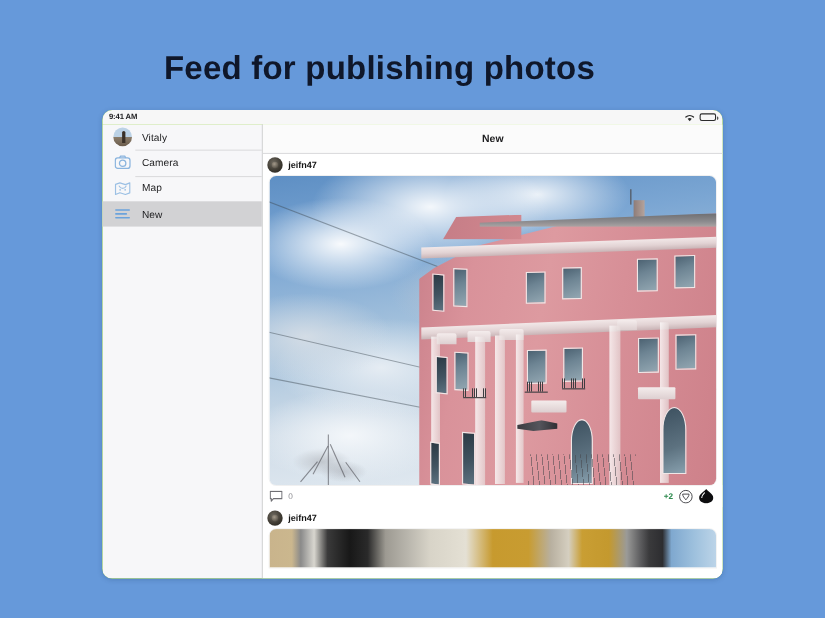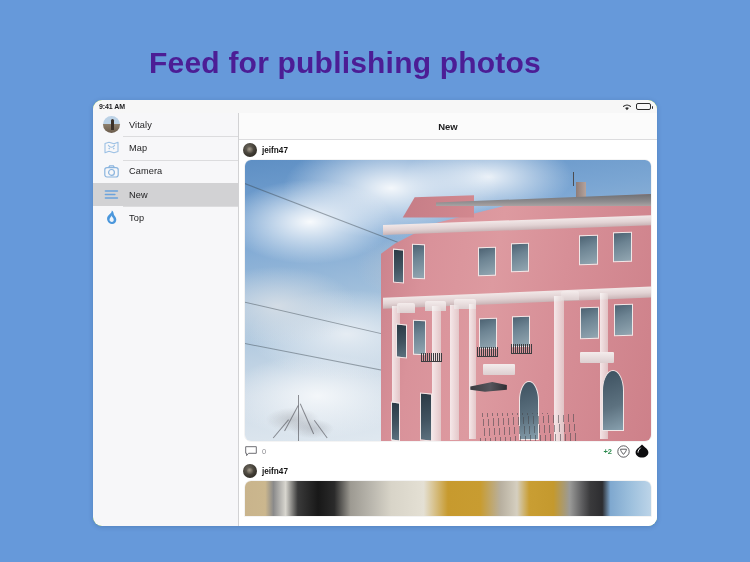--- a/index.html
+++ b/index.html
@@ -15,21 +15,21 @@
     position: relative;
   }
 
   
   .promo-title {
     position: absolute;
     top: 44px;
     left: 0;
     width: 690px;
     text-align: center;
-    color: #4c1d95;
+    color: #0f172a;
     font-size: 30px;
     font-weight: bold;
     letter-spacing: 0.2px;
     line-height: 38px;
   }
 
   
   .device {
     position: absolute;
     left: 93px;
@@ -472,63 +472,51 @@
       <div class="side-item">
         <span class="side-icon">
           <span class="avatar-side"></span>
         </span>
         <span class="side-label">Vitaly</span>
       </div>
 
       <div class="side-item">
         <span class="side-icon">
           <svg width="15" height="13" viewBox="0 0 15 13">
+            <rect x="0.8" y="2.6" width="13.4" height="9.4" rx="2.2" fill="none" stroke="#8ab4de" stroke-width="1.2"></rect>
+            <path d="M4.6 2.6 L5.6 0.9 L9.4 0.9 L10.4 2.6" fill="none" stroke="#8ab4de" stroke-width="1.2" stroke-linejoin="round"></path>
+            <circle cx="7.5" cy="7.4" r="2.9" fill="none" stroke="#8ab4de" stroke-width="1.2"></circle>
+          </svg>
+        </span>
+        <span class="side-label">Camera</span>
+      </div>
+
+      <div class="side-item">
+        <span class="side-icon">
+          <svg width="15" height="13" viewBox="0 0 15 13">
             <path d="M1 2.6 L5 1.2 L10 2.8 L14 1.2 L14 10.4 L10 11.8 L5 10.2 L1 11.8 Z" fill="none" stroke="#9cc0e4" stroke-width="1.1" stroke-linejoin="round"></path>
             <path d="M4.4 4.2 C5.6 7.0 9.4 7.0 10.6 4.2" fill="none" stroke="#9cc0e4" stroke-width="1.1" stroke-linecap="round"></path>
             <circle cx="5.2" cy="7.6" r="0.8" fill="#9cc0e4"></circle>
             <circle cx="9.8" cy="7.6" r="0.8" fill="#9cc0e4"></circle>
           </svg>
         </span>
         <span class="side-label">Map</span>
-      </div>
-
-      <div class="side-item">
-        <span class="side-icon">
-          <svg width="15" height="13" viewBox="0 0 15 13">
-            <rect x="0.8" y="2.6" width="13.4" height="9.4" rx="2.2" fill="none" stroke="#8ab4de" stroke-width="1.2"></rect>
-            <path d="M4.6 2.6 L5.6 0.9 L9.4 0.9 L10.4 2.6" fill="none" stroke="#8ab4de" stroke-width="1.2" stroke-linejoin="round"></path>
-            <circle cx="7.5" cy="7.4" r="2.9" fill="none" stroke="#8ab4de" stroke-width="1.2"></circle>
-          </svg>
-        </span>
-        <span class="side-label">Camera</span>
       </div>
 
       <div class="side-item selected">
         <span class="side-icon">
           <svg width="15" height="11" viewBox="0 0 15 11">
             <rect x="0.6" y="1.2" width="13.6" height="1.5" rx="0.75" fill="#6ba3dc"></rect>
             <rect x="0.6" y="4.7" width="11.0" height="1.5" rx="0.75" fill="#6ba3dc"></rect>
             <rect x="0.6" y="8.2" width="13.6" height="1.5" rx="0.75" fill="#6ba3dc"></rect>
           </svg>
         </span>
         <span class="side-label">New</span>
       </div>
 
-      <div class="side-item">
-        <span class="side-icon">
-          <svg width="13" height="15" viewBox="0 0 13 15">
-            <path d="M6.8 0.6 C6.9 3.0 5.2 3.6 3.8 5.0 C2.2 6.6 1.6 8.4 2.4 10.6
-                     C3.2 12.8 5.2 14.2 7.2 14.0 C9.6 13.8 11.4 12.0 11.3 9.4
-                     C11.2 7.0 9.6 6.2 8.9 4.4 C8.4 3.0 8.6 1.6 6.8 0.6 Z" fill="#4b97dc"></path>
-            <path d="M6.6 5.6 C6.2 7.2 5.0 7.6 4.6 9.0 C4.2 10.4 5.1 11.8 6.6 11.9
-                     C8.1 12.0 9.0 10.8 8.7 9.4 C8.4 8.0 7.1 7.4 6.6 5.6 Z" fill="#eef4fb"></path>
-          </svg>
-        </span>
-        <span class="side-label">Top</span>
-      </div>
 
 
 
     </nav>
 
     <main class="content">
 
       <div class="navbar">
         <span class="navbar-title">New</span>
       </div>

